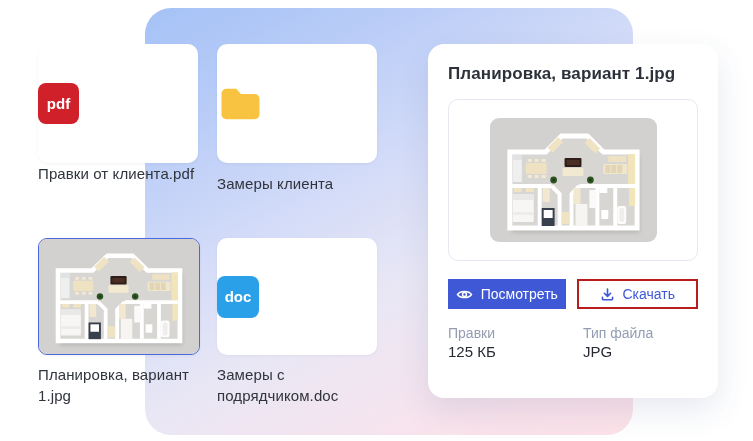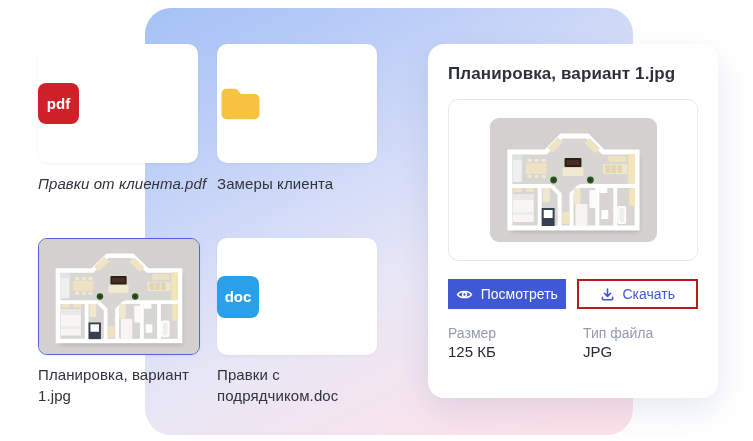--- a/index.html
+++ b/index.html
@@ -32,21 +32,21 @@
     left:38px; top:238px; width:162px; height:117px;
     border:1.5px solid #4b69dc; border-radius:9px; overflow:hidden;
     background:#d2d1cf;
   }
   .card-4{ left:217px; top:238px; width:160px; height:117px; }
 
   .file-label{
     position:absolute; font-size:15px; line-height:21px; color:#30343c;
     letter-spacing:.1px;
   }
-  .label-1{ left:38px;  top:173px; width:172px;font-style:italic; }
+  .label-1{ left:38px;  top:163px; width:172px; }
   .label-2{ left:217px; top:173px; width:170px; }
   .label-3{ left:38px;  top:364px; width:166px; }
   .label-4{ left:217px; top:364px; width:168px; }
 
   .badge{
     border-radius:8px; color:#fff; font-weight:700; font-size:15px;
     display:flex; align-items:center; justify-content:center;
   }
   .badge-pdf{ width:41px; height:41px; background:#d0202a; }
   .badge-doc{ width:42px; height:42px; background:#29a0e8; }
@@ -185,21 +185,21 @@
         <use href="#floorplan"></use>
       </svg>
   </div>
   <div class="file-label label-3">Планировка, вариант 1.jpg</div>
 
   <div class="card card-4">
     <div class="badge badge-doc">
       <span>doc</span>
     </div>
   </div>
-  <div class="file-label label-4">Правки с подрядчиком.doc</div>
+  <div class="file-label label-4">Замеры с подрядчиком.doc</div>
 
   <div class="detail-card">
     <div class="detail-title">Планировка, вариант 1.jpg</div>
 
     <div class="preview-frame">
       <div class="preview-image">
         <svg class="fp-fill">
             <use href="#floorplan"></use>
           </svg>
       </div>
@@ -217,21 +217,21 @@
         <svg width="15" height="15" viewBox="0 0 16 16">
           <path d="M8,2.2 V9.6 M4.7,6.7 L8,10 L11.3,6.7" fill="none" stroke="#3e58d6" stroke-width="1.7" stroke-linecap="round" stroke-linejoin="round"></path>
           <path d="M2.6,10.9 V12.4 a1.2,1.2 0 0 0 1.2,1.2 H12.2 a1.2,1.2 0 0 0 1.2,-1.2 V10.9" fill="none" stroke="#3e58d6" stroke-width="1.7" stroke-linecap="round"></path>
         </svg>
         <span>Скачать</span>
       </button>
     </div>
 
     <div class="meta-row">
       <div>
-        <div class="meta-label">Размер</div>
+        <div class="meta-label">Правки</div>
         <div class="meta-value">125 КБ</div>
       </div>
       <div>
         <div class="meta-label">Тип файла</div>
         <div class="meta-value">JPG</div>
       </div>
     </div>
   </div>
 </div>
 

